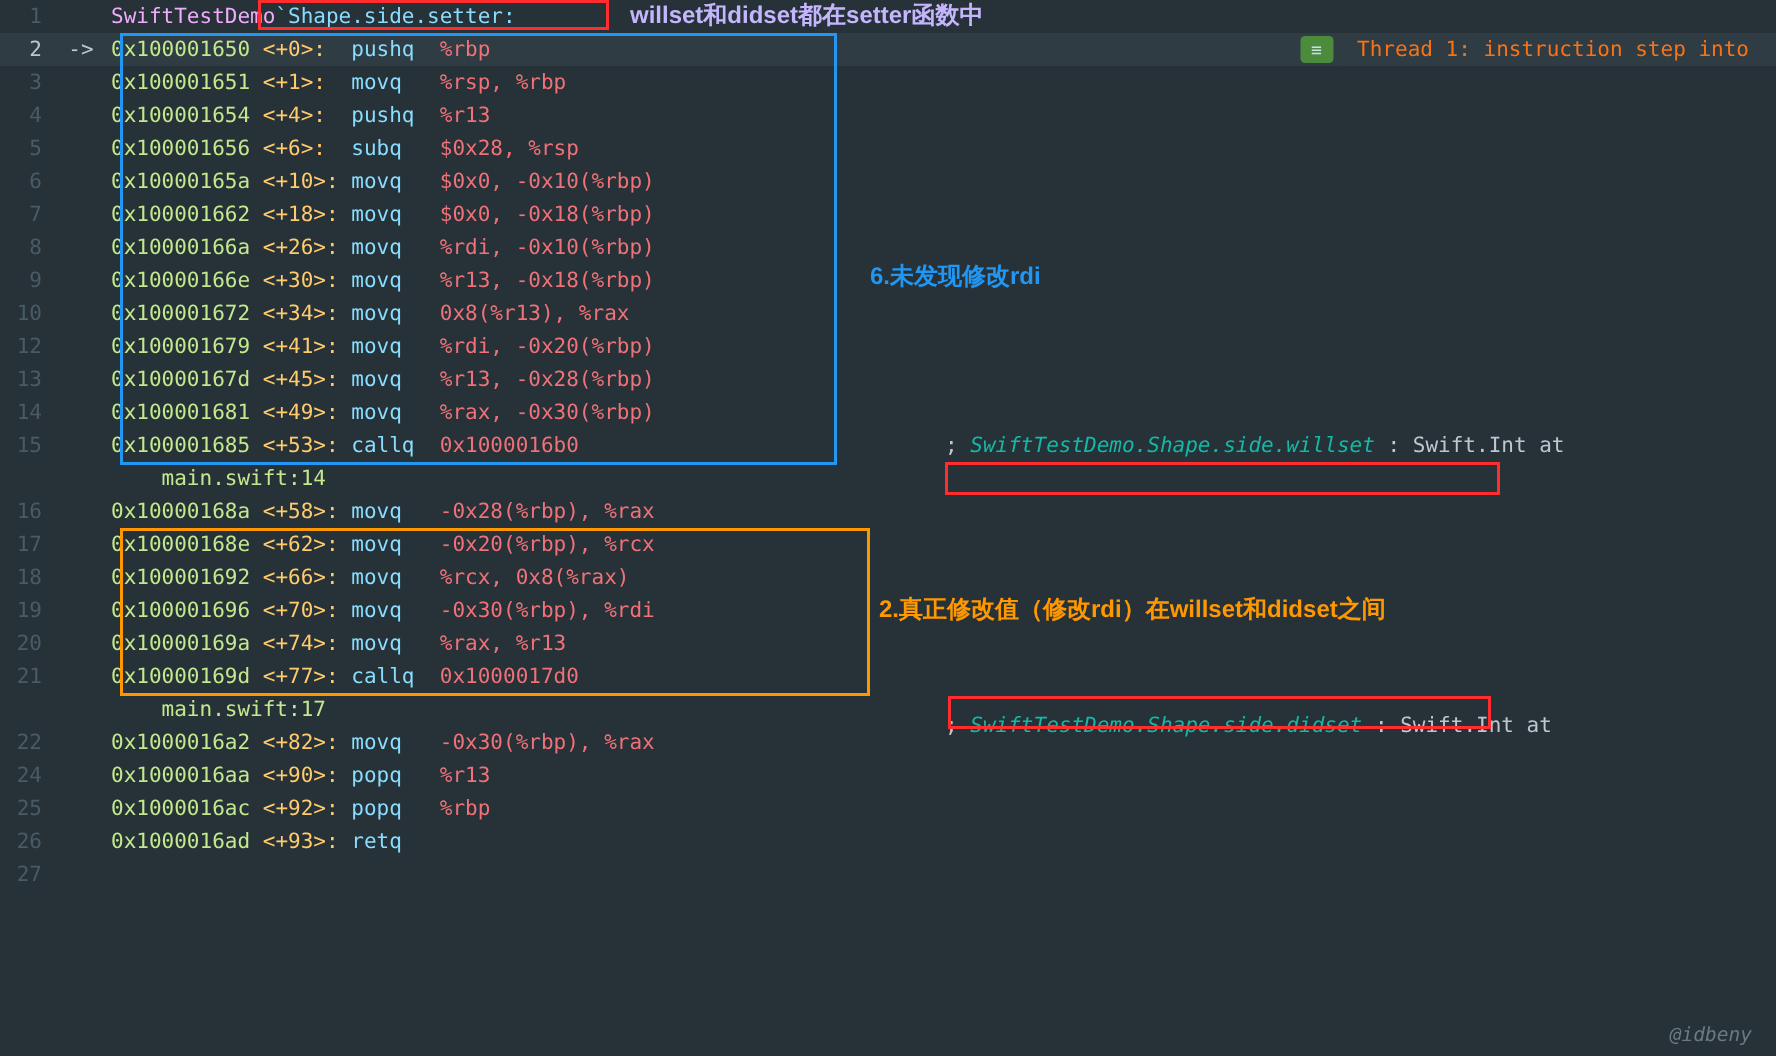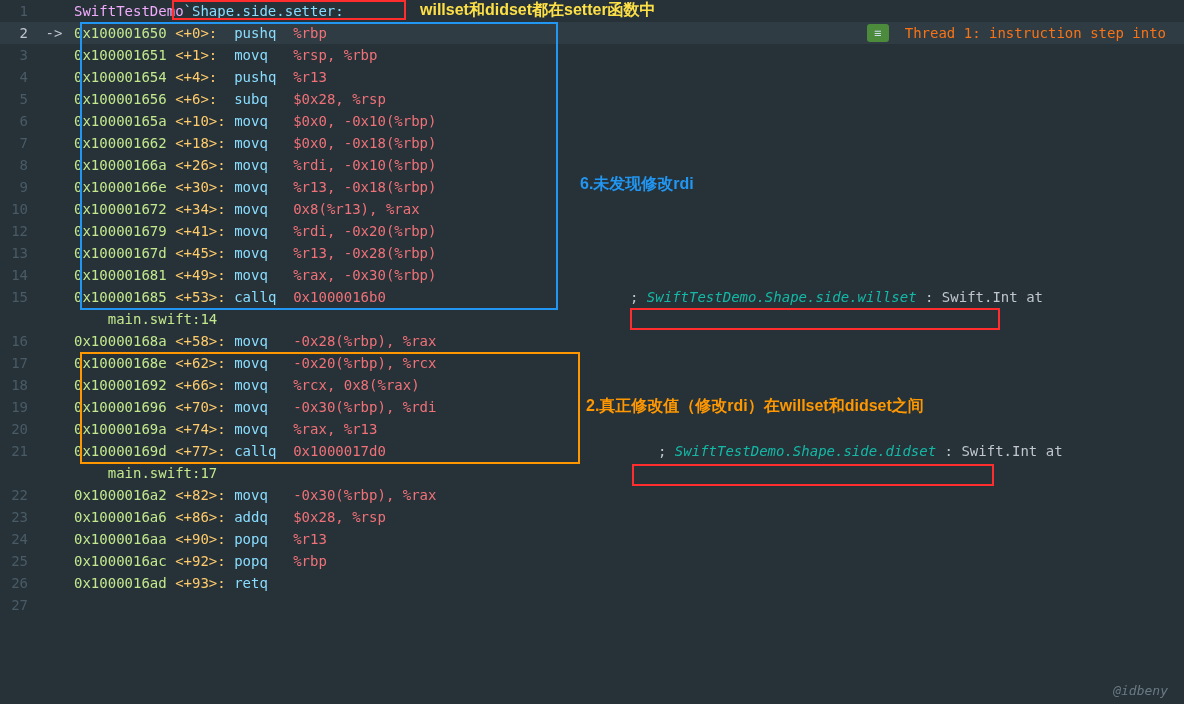--- a/index.html
+++ b/index.html
@@ -66,21 +66,21 @@
     font-size:12px;
   }
   .thread-text { color:#f97316; background:#2f3c43; padding:0 10px; height:22px; line-height:22px;}
   .watermark { position:absolute; right:16px; bottom:6px; color:#6b7a82; font-style:italic; font-size:13px;}
   
   .box { position:absolute; border:2px solid; pointer-events:none; }
   .box-red    { border-color:#ff2d2d; }
   .box-blue   { border-color:#2196f3; }
   .box-orange { border-color:#ff9800; }
   .anno { position:absolute; font-weight:bold; font-family: Arial, sans-serif; pointer-events:none;}
-  .anno-red   { color:#fde047; }
+  .anno-red   { color:#c4b5fd; }
   .anno-blue  { color:#2196f3; }
   .anno-orange{ color:#ff9800; }
 </style>
 </head>
 <body>
 
 <div class="editor">
 
   <div class="line">
     <div class="gutter">1</div>
@@ -188,37 +188,32 @@
     </div>
   <div class="line">
       <div class="gutter">20</div>
       <div class="arrow-col"></div>
       <div class="code"><span class="addr">0x10000169a</span> <span class="offset">&lt;+74&gt;:</span> <span class="mnemonic">movq</span>   <span class="operand">%rax, %r13</span></div>
     </div>
 
   <div class="line">
     <div class="gutter">21</div>
       <div class="arrow-col"></div>
-    <div class="code"><span class="addr">0x10000169d</span> <span class="offset">&lt;+77&gt;:</span> <span class="mnemonic">callq</span>  <span class="operand">0x1000017d0</span><span style="position:absolute;left:584px;">; <span class="comment-text">SwiftTestDemo.Shape.side.didset</span><span> : Swift.Int at</span></span></div>
+    <div class="code"><span class="addr">0x10000169d</span> <span class="offset">&lt;+77&gt;:</span> <span class="mnemonic">callq</span>  <span class="operand">0x1000017d0</span><span style="position:absolute;left:556px;margin-top:33px;">; <span class="comment-text">SwiftTestDemo.Shape.side.didset</span><span> : Swift.Int at</span></span></div>
   </div>
   <div class="line">
       <div class="gutter"></div>
       <div class="arrow-col"></div>
       <div class="code">    <span class="addr">main.swift:17</span></div>
     </div>
 
   <div class="line">
       <div class="gutter">22</div>
       <div class="arrow-col"></div>
       <div class="code"><span class="addr">0x1000016a2</span> <span class="offset">&lt;+82&gt;:</span> <span class="mnemonic">movq</span>   <span class="operand">-0x30(%rbp), %rax</span></div>
-    </div>
-  <div class="line">
-      <div class="gutter">23</div>
-      <div class="arrow-col"></div>
-      <div class="code"><span class="addr">0x1000016a6</span> <span class="offset">&lt;+86&gt;:</span> <span class="mnemonic">addq</span>   <span class="operand">$0x28, %rsp</span></div>
     </div>
   <div class="line">
       <div class="gutter">24</div>
       <div class="arrow-col"></div>
       <div class="code"><span class="addr">0x1000016aa</span> <span class="offset">&lt;+90&gt;:</span> <span class="mnemonic">popq</span>   <span class="operand">%r13</span></div>
     </div>
   <div class="line">
       <div class="gutter">25</div>
       <div class="arrow-col"></div>
       <div class="code"><span class="addr">0x1000016ac</span> <span class="offset">&lt;+92&gt;:</span> <span class="mnemonic">popq</span>   <span class="operand">%rbp</span></div>

